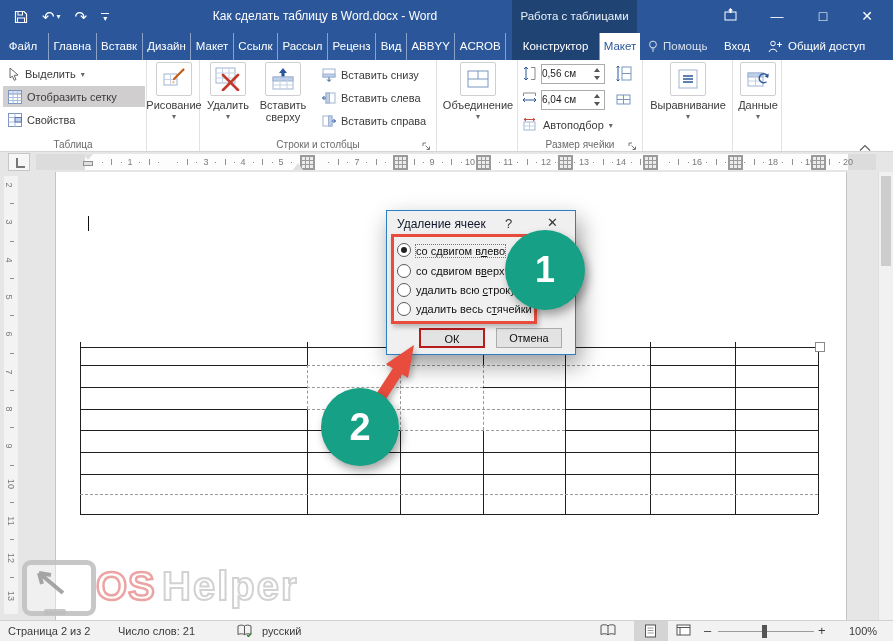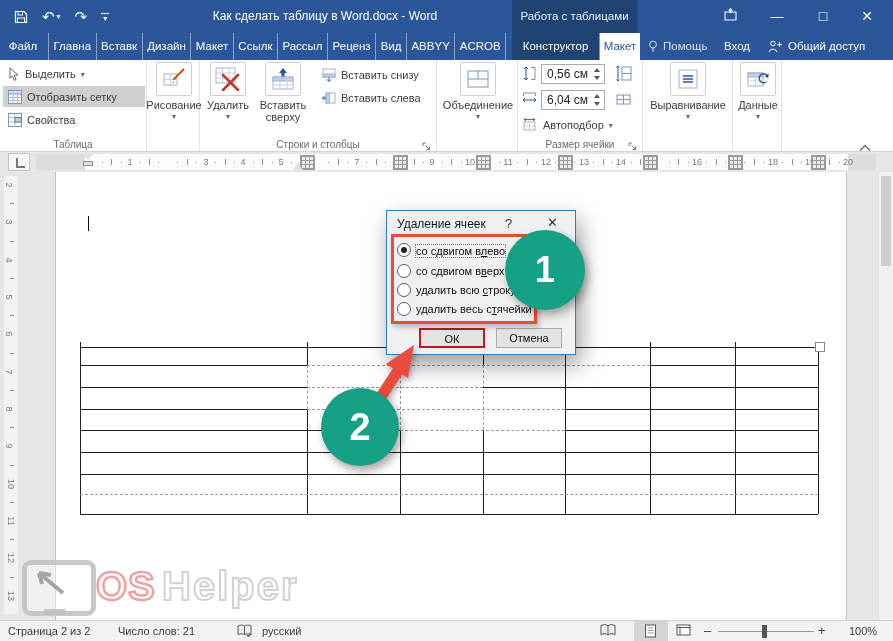--- a/index.html
+++ b/index.html
@@ -40,21 +40,21 @@
   .g-label{position:absolute;bottom:1px;left:0;width:100%;text-align:center;font-size:10px;color:#6A6A6A;white-space:nowrap}
   .launcher{position:absolute;bottom:3px;right:4px;width:10px;height:10px}
   .sm-item{position:absolute;height:21px;display:flex;align-items:center;gap:5px;font-size:11px;color:#3B3B3B;padding:0 5px;white-space:nowrap}
   .sm-item.hl{background:#D0CECE}
   .bigbtn{position:absolute;top:2px;display:flex;flex-direction:column;align-items:center;font-size:11px;color:#3B3B3B}
   .iconbox{width:34px;height:32px;border:1px solid #CFCFCF;border-radius:2px;background:#fff;
            display:flex;align-items:center;justify-content:center}
   .bigbtn .lbl{margin-top:3px;line-height:12px;text-align:center}
   .caret-s{font-size:8px;color:#666;line-height:8px;margin-top:2px}
   .field{position:absolute;width:64px;height:20px;border:1px solid #ABABAB;background:#fff;box-sizing:border-box;
-         font-size:12px;line-height:18px;padding-left:5px;color:#222}
+         font-size:10px;line-height:18px;color:#222}
   .spin{position:absolute;right:1px;top:1px;width:13px;height:16px;display:flex;flex-direction:column;
         align-items:center;justify-content:space-between;padding:2px 0;box-sizing:border-box}
   .tri-u{width:0;height:0;border-left:3px solid transparent;border-right:3px solid transparent;border-bottom:4px solid #555}
   .tri-d{width:0;height:0;border-left:3px solid transparent;border-right:3px solid transparent;border-top:4px solid #555}
 
   
   .ruler-strip{position:absolute;left:0;top:152px;width:893px;height:20px;background:#E6E6E6}
   .tabsel{position:absolute;left:8px;top:1px;width:22px;height:18px;background:#F6F6F6;border:1px solid #C6C6C6;box-sizing:border-box}
   .tabsel .L{position:absolute;left:7px;top:4px;width:7px;height:8px;border-left:2px solid #777;border-bottom:2px solid #777}
   .hruler{position:absolute;left:36px;top:2px;width:840px;height:16px;background:#DCDCDC}
@@ -268,20 +268,28 @@
           </svg>
         <span>Вставить снизу</span>
       </div>
       <div class="sm-item" style="left:117px;top:27px">
         <svg width="14" height="14" viewBox="0 0 14 14">
             <rect x="4" y="2" width="9" height="10" fill="#fff" stroke="#9FB3D1"></rect>
             <rect x="4" y="2" width="3.5" height="10" fill="#BDD0EA" stroke="#9FB3D1"></rect>
             <path d="M4 7 L0.5 7 M2.5 5 L0.5 7 L2.5 9" stroke="#2B579A" fill="none"></path>
           </svg>
         <span>Вставить слева</span>
+      </div>
+      <div class="sm-item" style="left:117px;top:50px">
+        <svg width="14" height="14" viewBox="0 0 14 14">
+            <rect x="1" y="2" width="9" height="10" fill="#fff" stroke="#9FB3D1"></rect>
+            <rect x="6.5" y="2" width="3.5" height="10" fill="#BDD0EA" stroke="#9FB3D1"></rect>
+            <path d="M10 7 L13.5 7 M11.5 5 L13.5 7 L11.5 9" stroke="#2B579A" fill="none"></path>
+          </svg>
+        <span>Вставить справа</span>
       </div>
       <div class="g-label">Строки и столбцы</div>
       <span class="launcher">
         <svg width="10" height="10" viewBox="0 0 10 10">
             <path d="M1 4 V1 H4 M3.5 3.5 L7 7 M7.5 4.5 V7.5 H4.5" fill="none" stroke="#767676"></path>
           </svg>
       </span>
     </div>
 
     <div class="rgroup" style="left:437px;width:81px">

